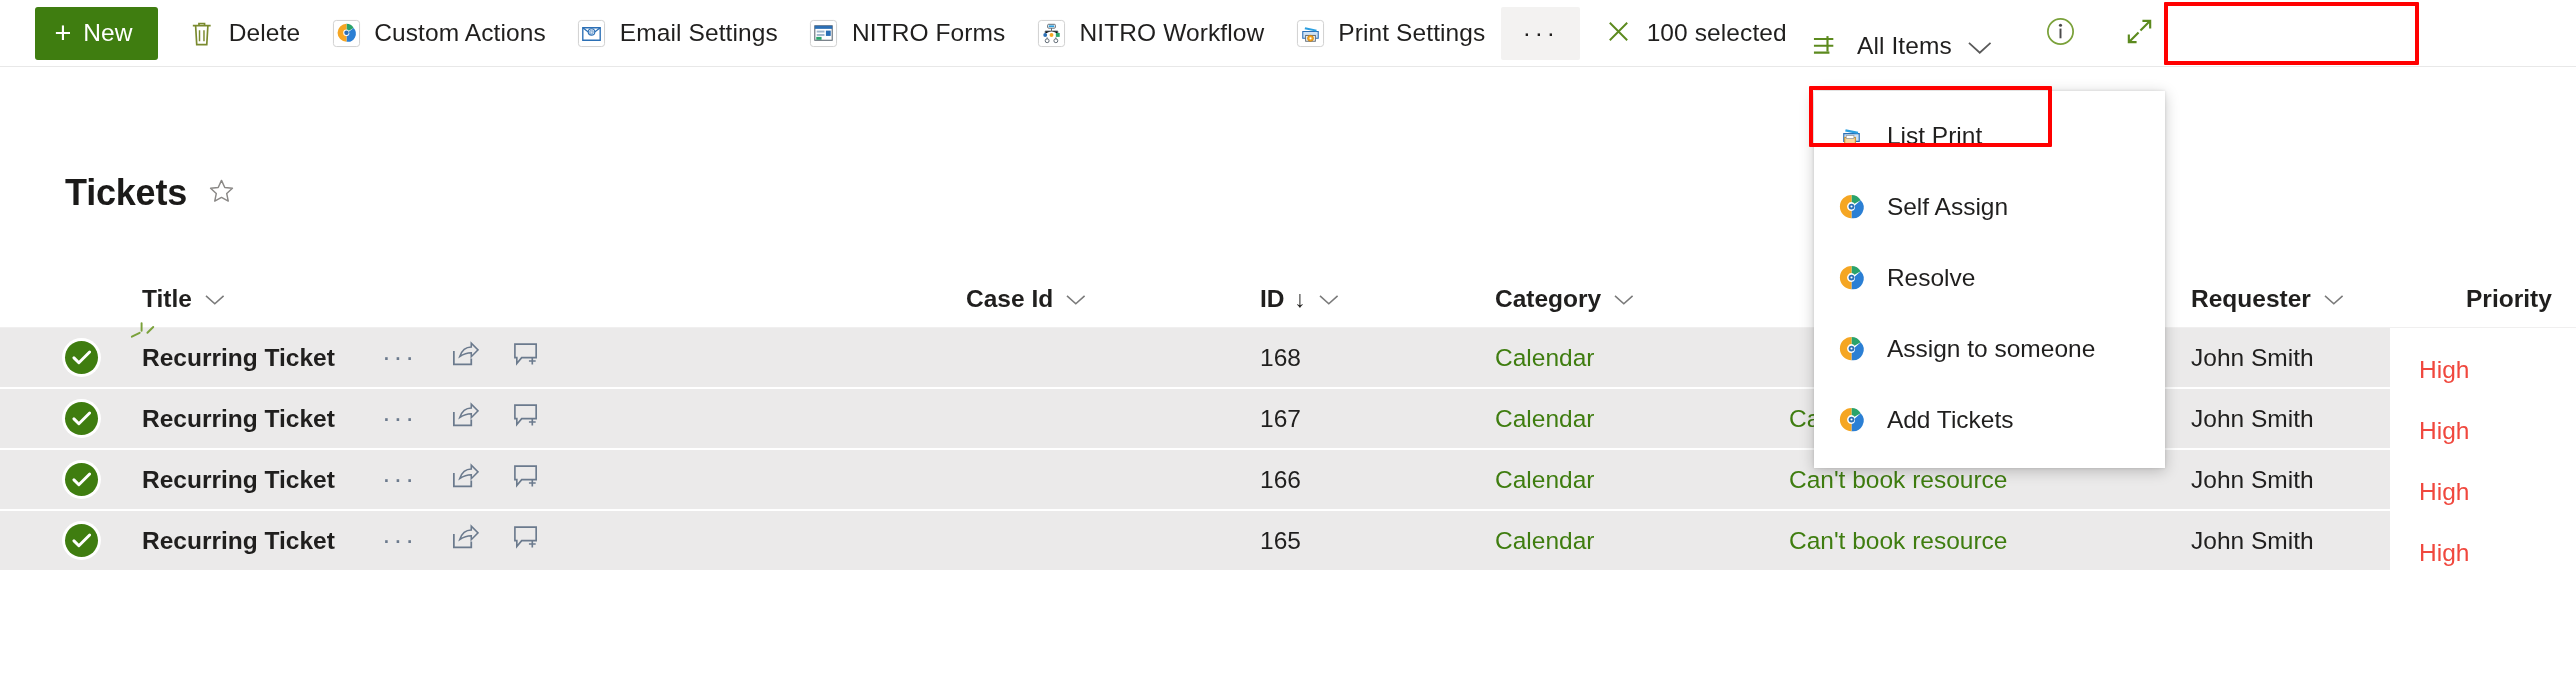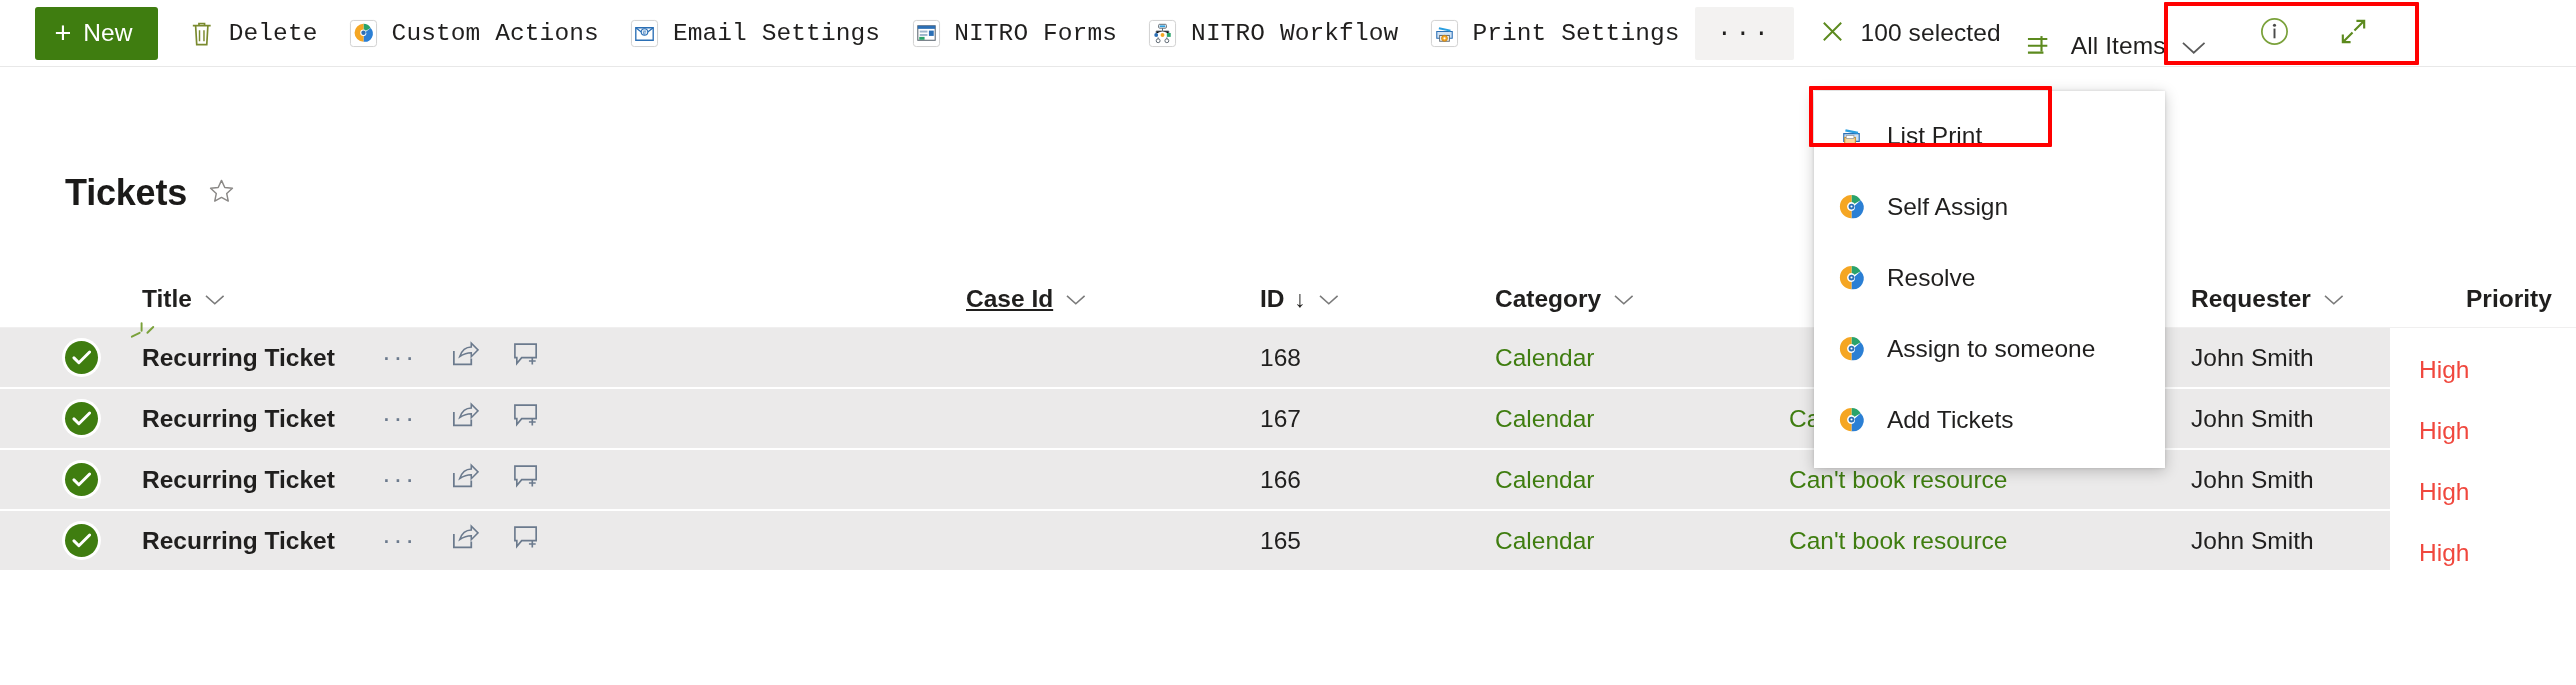--- a/index.html
+++ b/index.html
@@ -19,21 +19,20 @@
     background: #fff;
     border-bottom: 1px solid #e8e8e8;
     display: flex; align-items: center;
     padding-left: 35px;
   }
   .cmd-btn {
     display: flex; align-items: center;
     height: 53px; padding: 0 15.7px;
     border-radius: 2px; cursor: pointer;
     white-space: nowrap;
-    font-family: Liberation Mono, monospace;
   }
   .cmd-btn.active { background: #f3f2f1; }
   .cmd-label {
     font-size: 24.5px; color: #201f1e;
     letter-spacing: 0.1px;
   }
   .cmd-ico { margin-right: 13.7px; display:flex; align-items:center; justify-content:center; }
 
   
   .new-btn {
@@ -78,21 +77,21 @@
     display:flex; align-items:center; height: 57px;
     padding-left: 65px; background:#fff;
     border-bottom: 1px solid #f0efef;
   }
   .hdr-cell { display:flex; align-items:center; color:#201f1e; font-size:24.5px; font-weight:600; }
   .hdr-cell .chev { margin-left: 11.8px; }
   .hdr-cell .sortarrow { margin-left:9.8px; font-size: 23.5px; font-weight: 400;}
 
   .col-check { width: 77px; flex:none; }
   .col-title { width: 824px; flex:none; }
-  .col-case  { width: 294px; flex:none;text-decoration:underline; }
+  .col-case  { width: 294px; flex:none; }
   .col-id    { width: 235px; flex:none; }
   .col-cat   { width: 294px; flex:none; }
   .col-desc  { width: 402px; flex:none; }
   .col-req   { width: 275px; flex:none; }
   .col-pri   { width: 186px; flex:none; }
 
   .row {
     display:flex; align-items:center; height: 61px;
     padding-left: 65px;
     background: #ebeaea;

